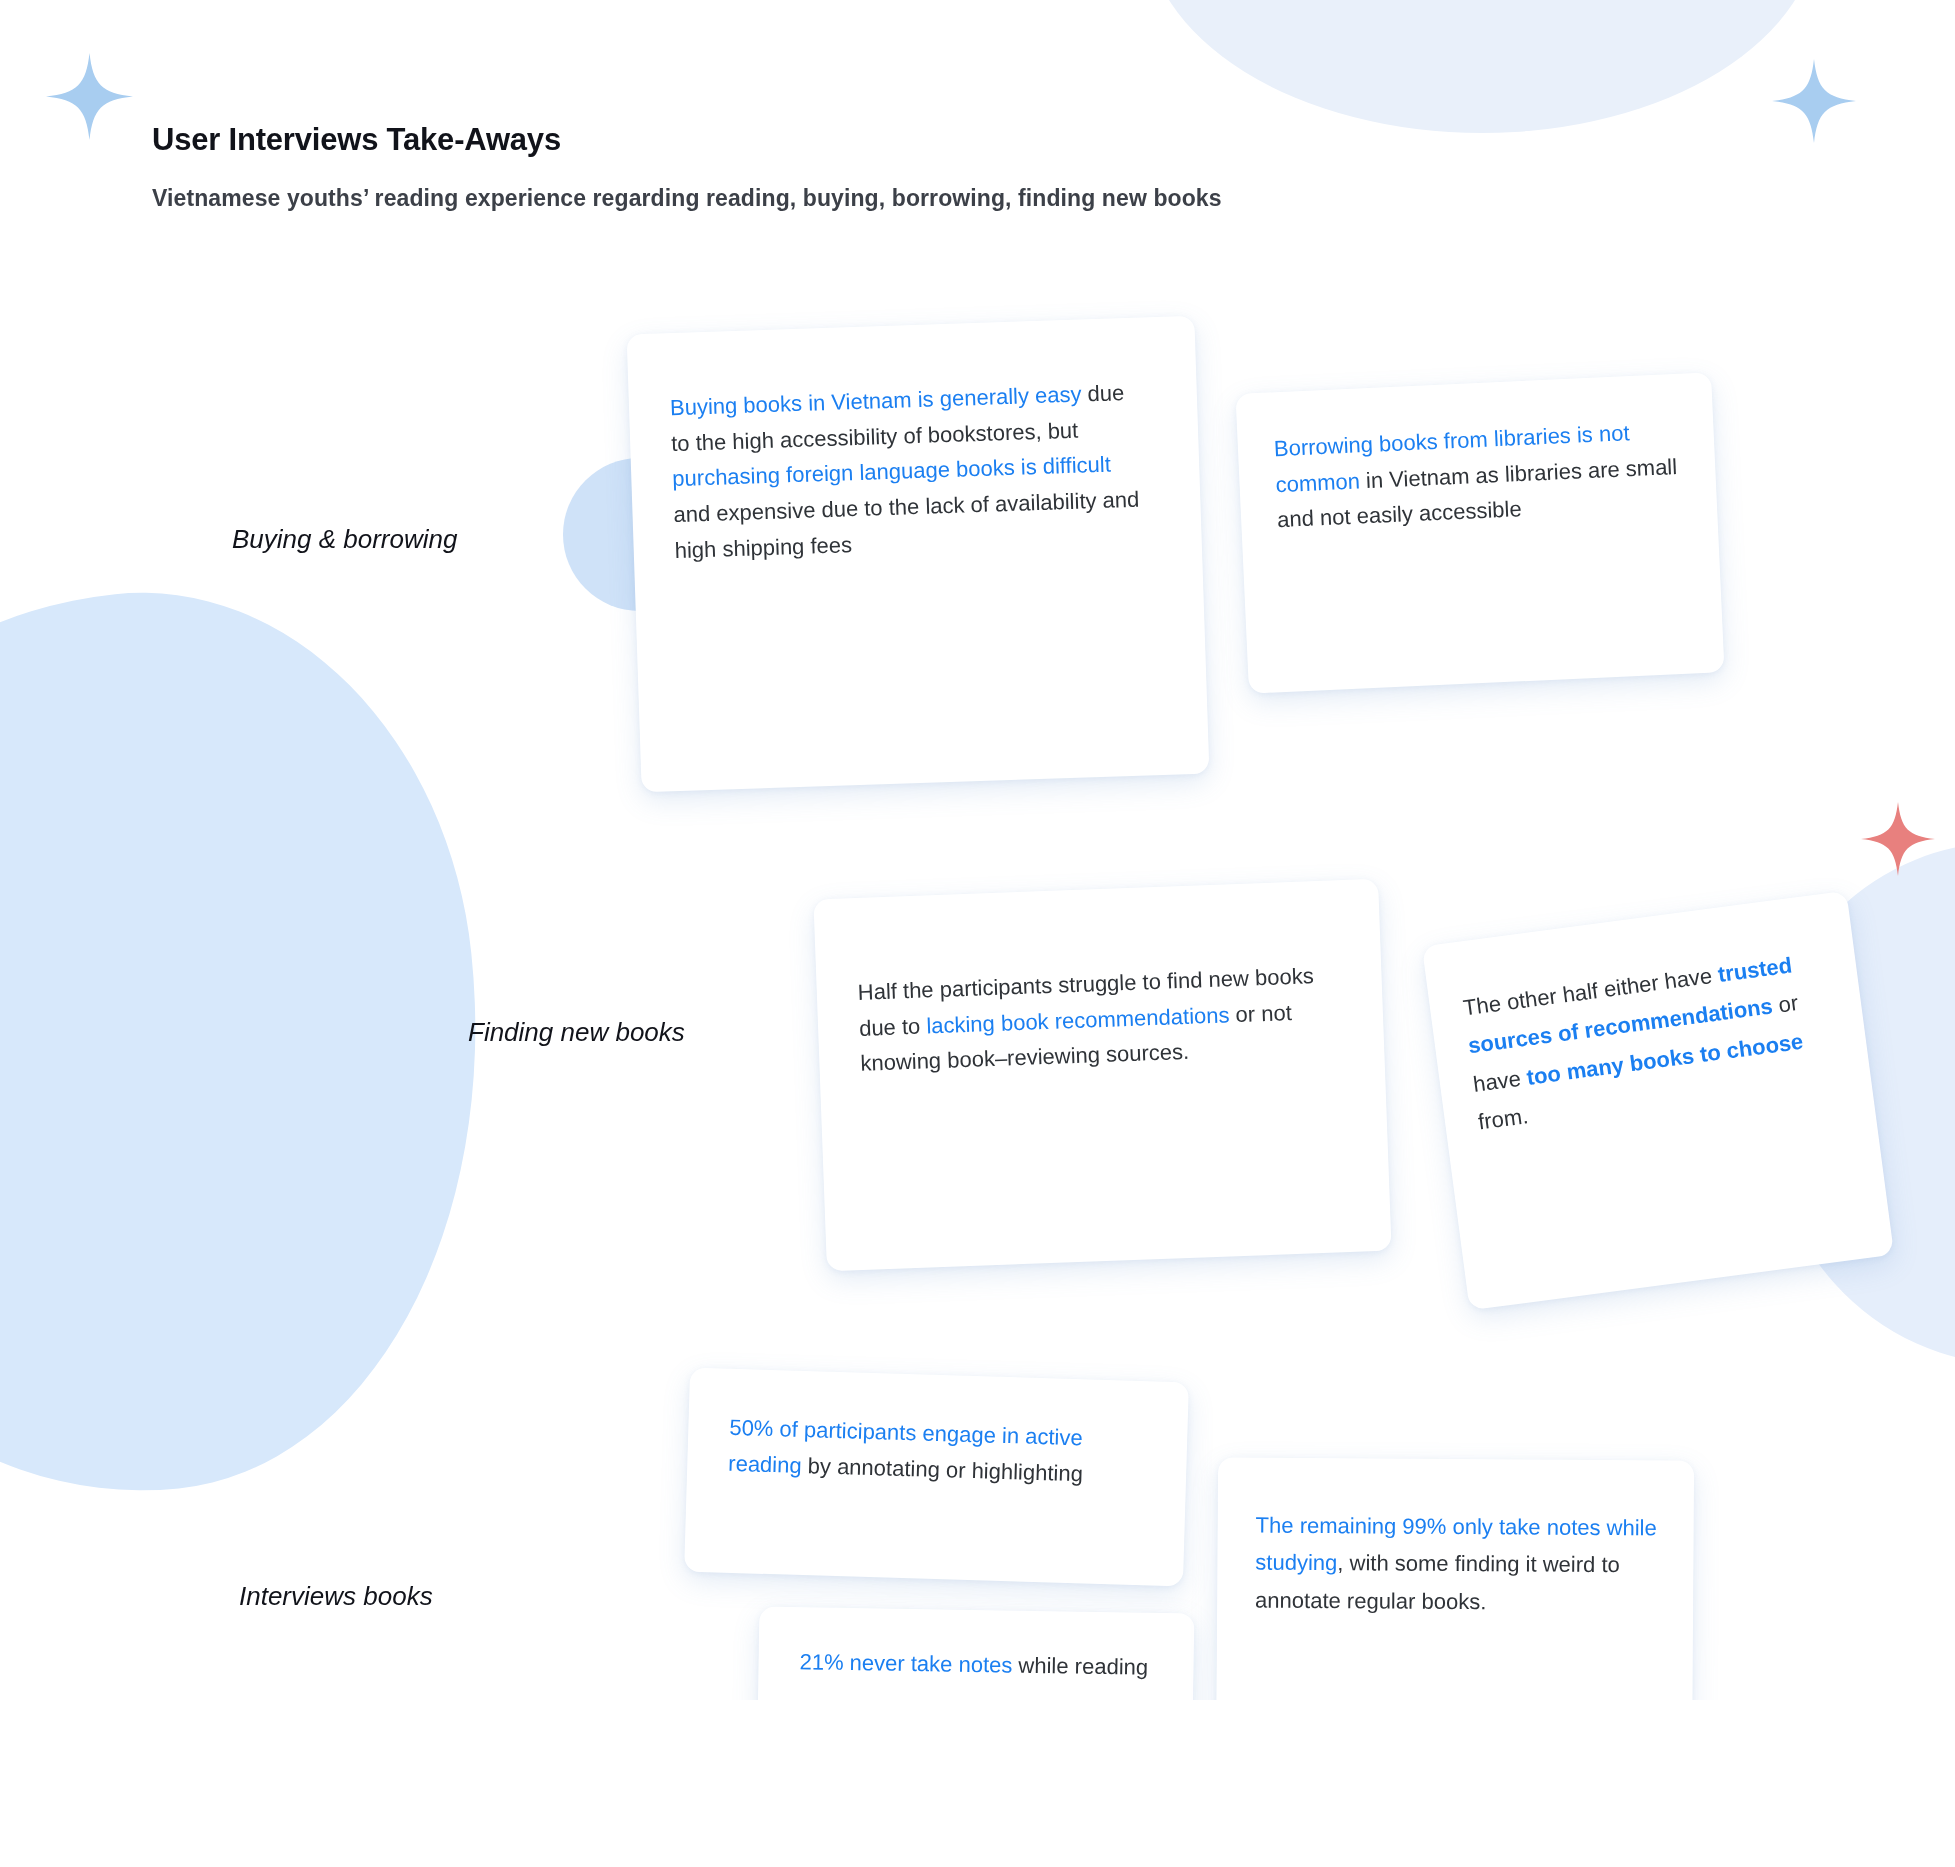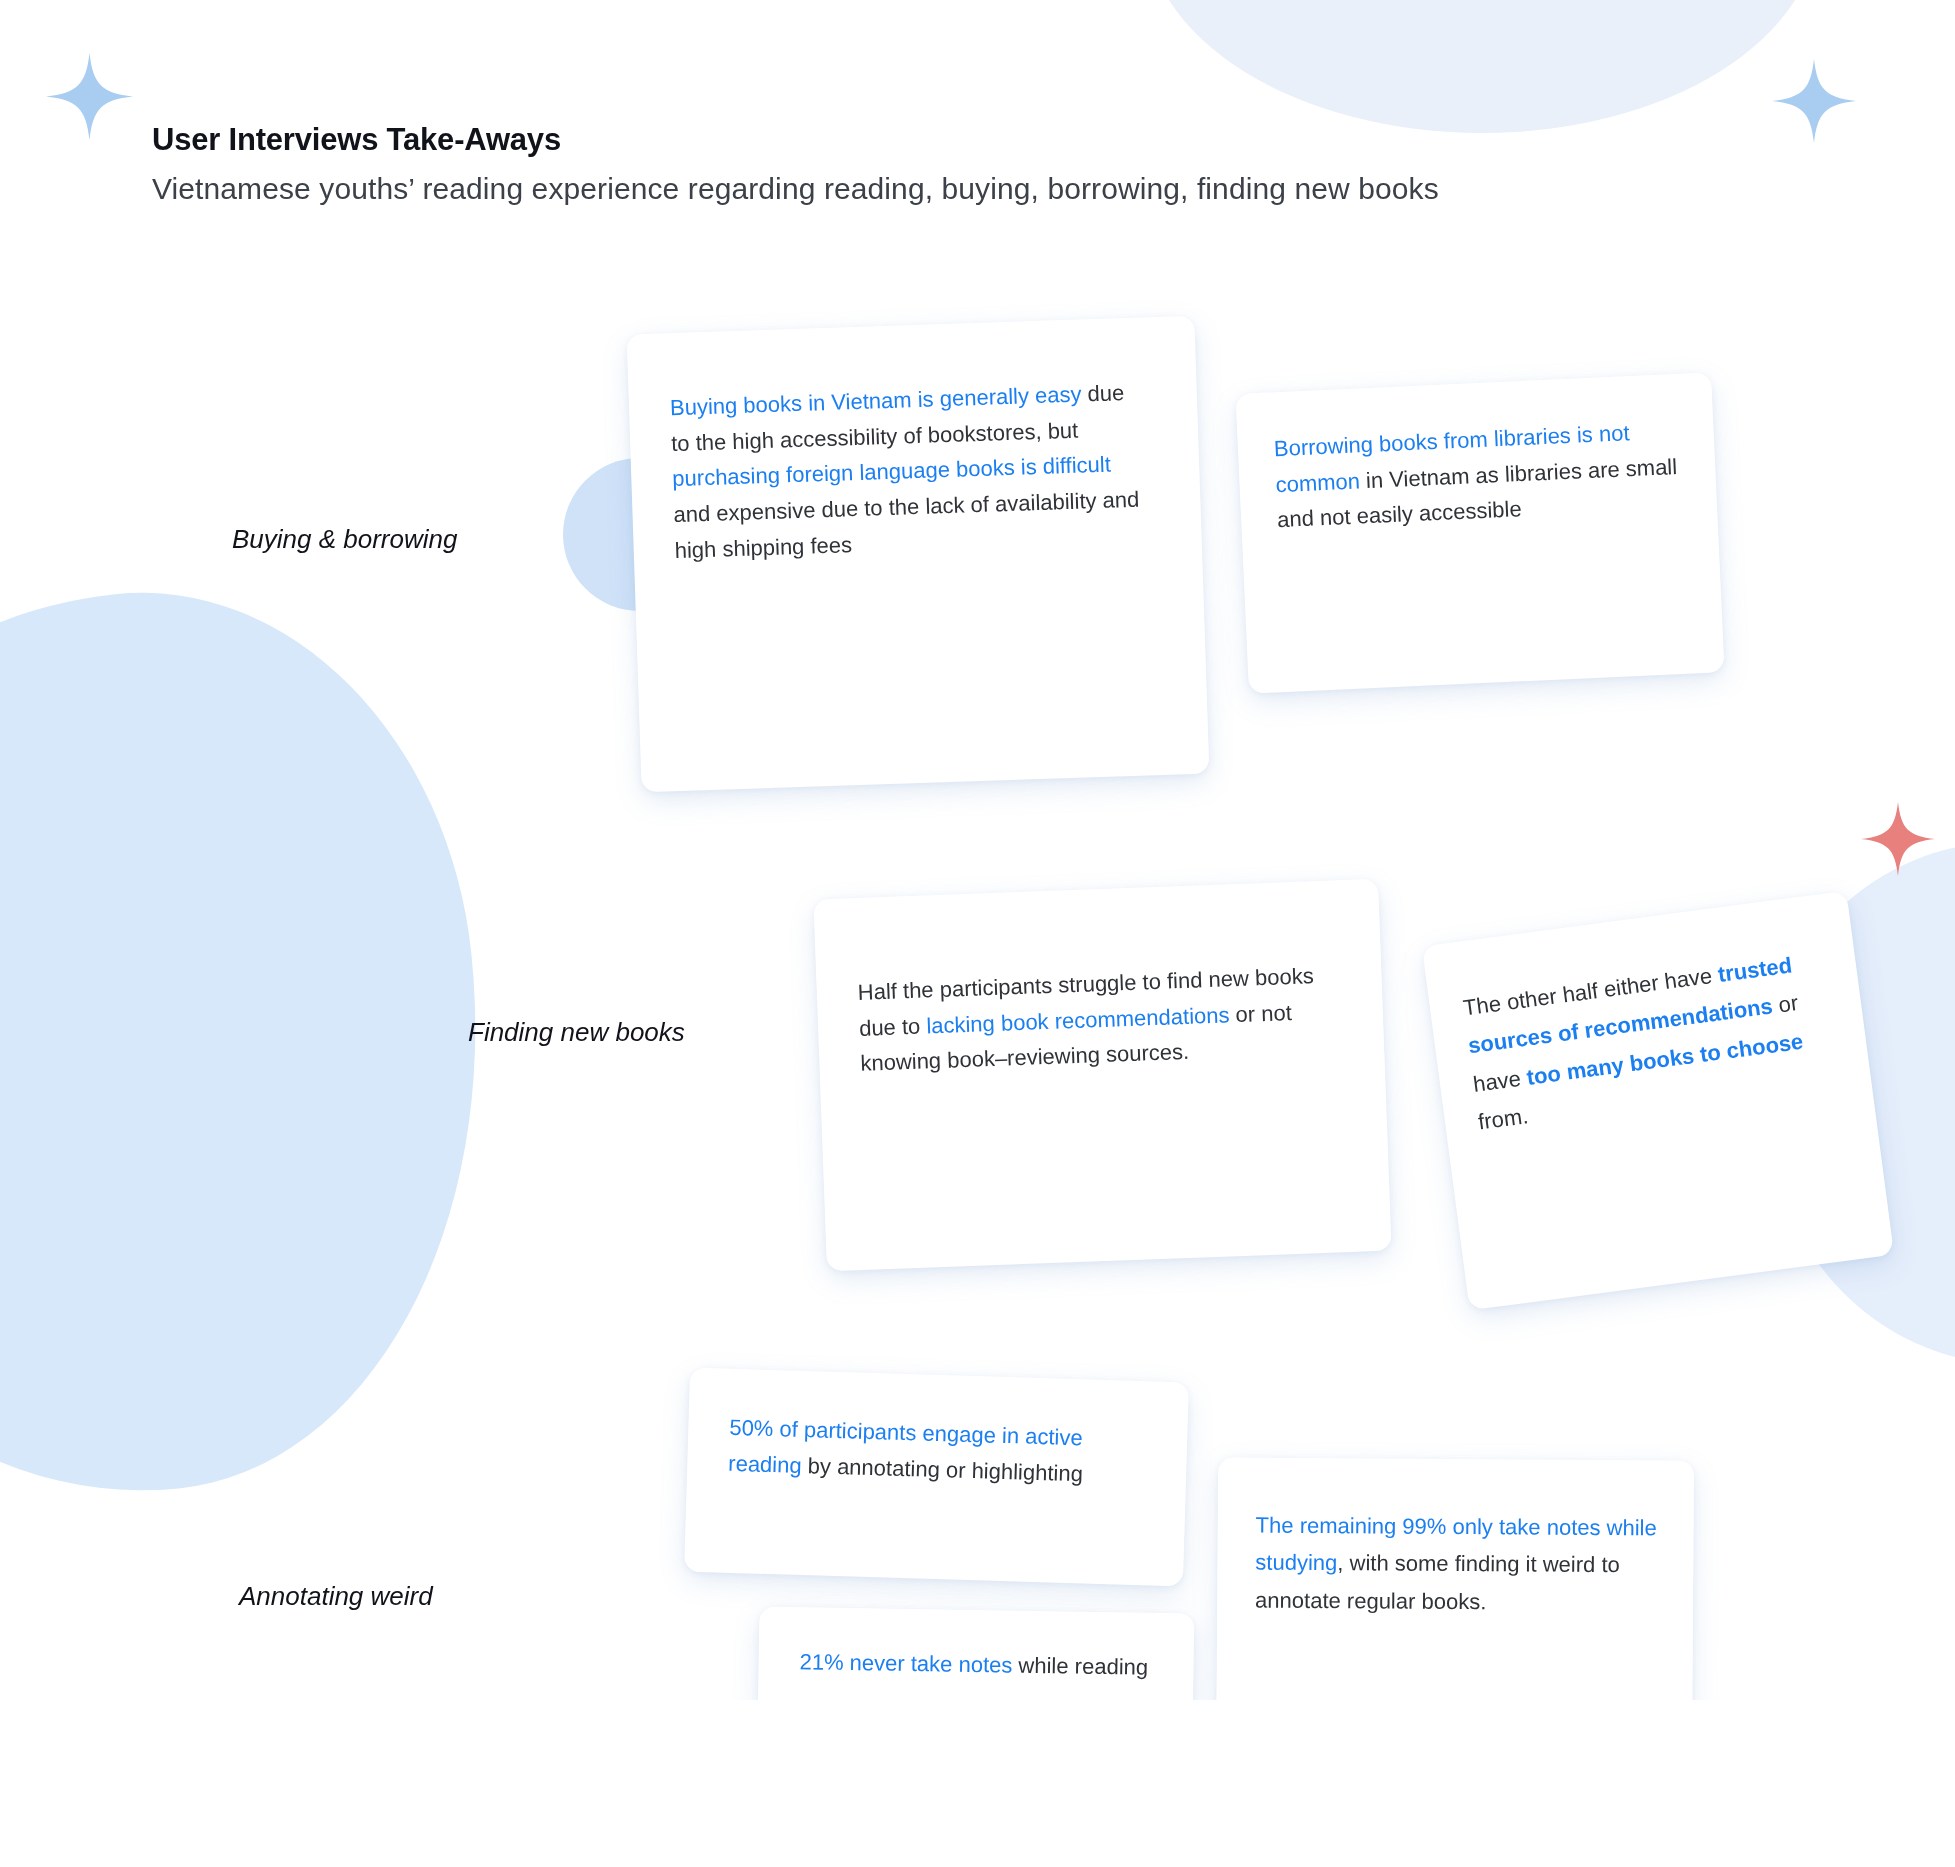--- a/index.html
+++ b/index.html
@@ -72,23 +72,23 @@
 
   .page-title {
     font-size: 31px;
     font-weight: 700;
     color: #11131a;
     letter-spacing: -0.2px;
     white-space: nowrap;
   }
 
   .page-subtitle {
-    margin-top: 14px;
-    font-size: 30px;
-    font-weight: 400;
+    margin-top: 27px;
+    font-size: 23px;
+    font-weight: 700;
     color: #3c4048;
     letter-spacing: 0.1px;
     white-space: nowrap;
   }
 
   
   .row-label {
     position: absolute;
     font-size: 26px;
     font-style: italic;
@@ -155,21 +155,21 @@
       </svg>
   </div>
 
   <div class="header">
     <div class="page-title">User Interviews Take-Aways</div>
     <div class="page-subtitle">Vietnamese youths’ reading experience regarding reading, buying, borrowing, finding new books</div>
   </div>
 
   <div class="row-label" style="left:232px;  top:524px;">Buying &amp; borrowing</div>
   <div class="row-label" style="left:468px;  top:1017px;">Finding new books</div>
-  <div class="row-label" style="left:239px;  top:1581px;">Annotating weird</div>
+  <div class="row-label" style="left:239px;  top:1581px;">Interviews books</div>
 
   <div class="card" id="card-buying">
     <div class="card-text"><span class="hl">Buying books in Vietnam is generally easy</span><span> due to the high accessibility of bookstores, but </span><span class="hl">purchasing foreign language books is difficult</span><span> and expensive due to the lack of availability and high shipping fees</span></div>
   </div>
 
   <div class="card" id="card-borrowing">
     <div class="card-text"><span class="hl">Borrowing books from libraries is not common</span><span> in Vietnam as libraries are small and not easily accessible</span></div>
   </div>
 
   <div class="card" id="card-finding-a">

